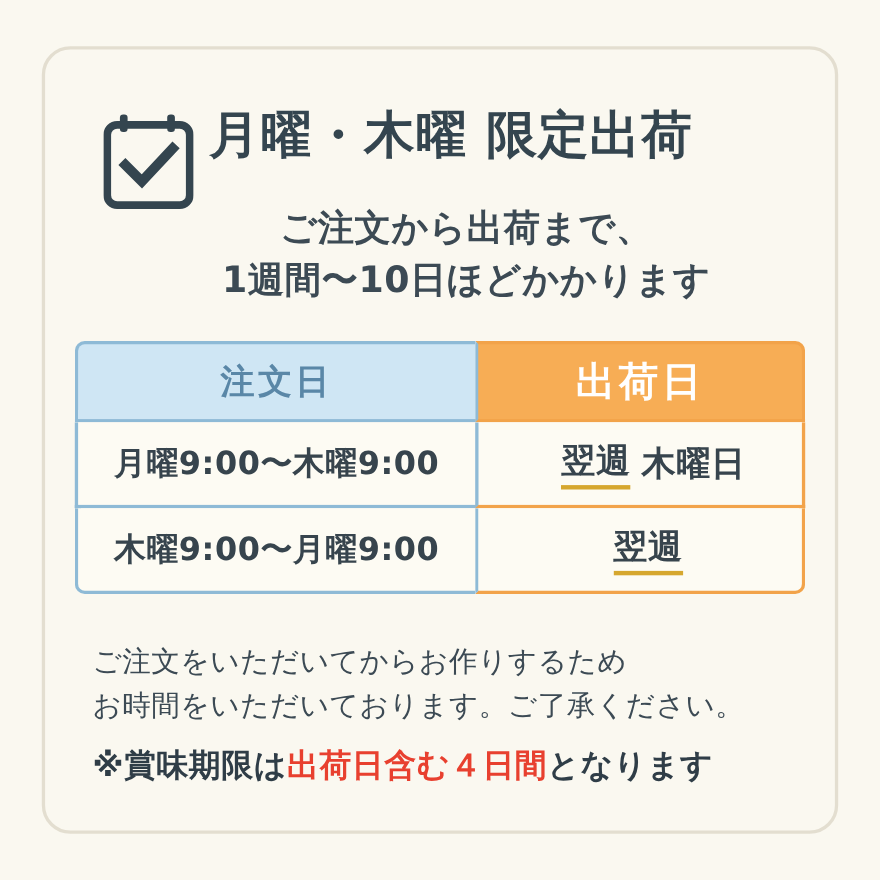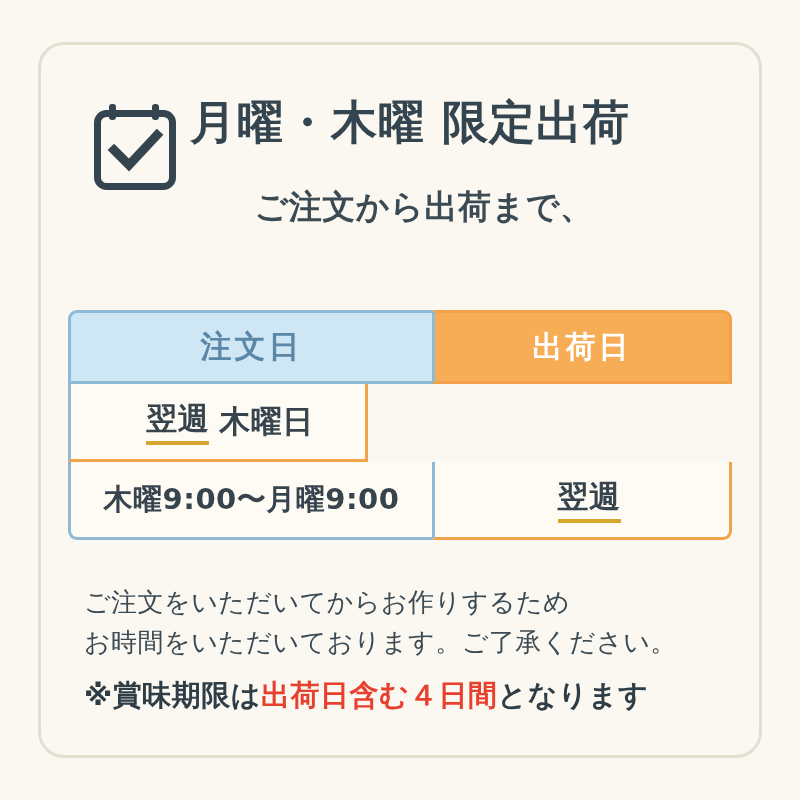--- a/index.html
+++ b/index.html
@@ -123,21 +123,21 @@
     font-weight: 700;
     letter-spacing: 3px;
     border: 3px solid #8ebad6;
     border-bottom: 3px solid #8ebad6;
     border-right: none;
     border-top-left-radius: 9px;
   }
   .head-right {
     background: #f7ad55;
     color: #ffffff;
-    font-size: 30px;
+    font-size: 36px;
     font-weight: 700;
     letter-spacing: 3px;
     border: 3px solid #f2a34a;
     border-bottom: 3px solid #f2a34a;
     border-left: 3px solid #8ebad6;
     border-top-right-radius: 9px;
   }
 
   
   .body-row { height: 78px; }
@@ -216,30 +216,32 @@
           <path d="M20 48 L35 63 L63 33" fill="none" stroke="#34454f" stroke-width="9" stroke-linecap="square" stroke-linejoin="miter"></path>
         </svg>
       </span>
       <div class="title-block">
         <div class="main-title">月曜・木曜 限定出荷</div>
       </div>
     </div>
 
     <div class="subtitle">
       <span class="sline">ご注文から出荷まで、</span>
+      <span class="sline">1週間〜10日ほどかかります</span>
     </div>
 
     <div class="sched-table">
 
       <div class="t-row head-row">
         <div class="t-cell c-left head-left">注文日</div>
         <div class="t-cell c-right head-right">出荷日</div>
       </div>
 
       <div class="t-row body-row">
+        <div class="t-cell c-left body-left">月曜9:00〜木曜9:00</div>
         <div class="t-cell c-right body-right">
           <span class="emph">翌週</span>
             <span>木曜日</span>
         </div>
       </div>
 
       <div class="t-row body-row row-last">
         <div class="t-cell c-left body-left">木曜9:00〜月曜9:00</div>
         <div class="t-cell c-right body-right">
           <span class="emph">翌週</span>

